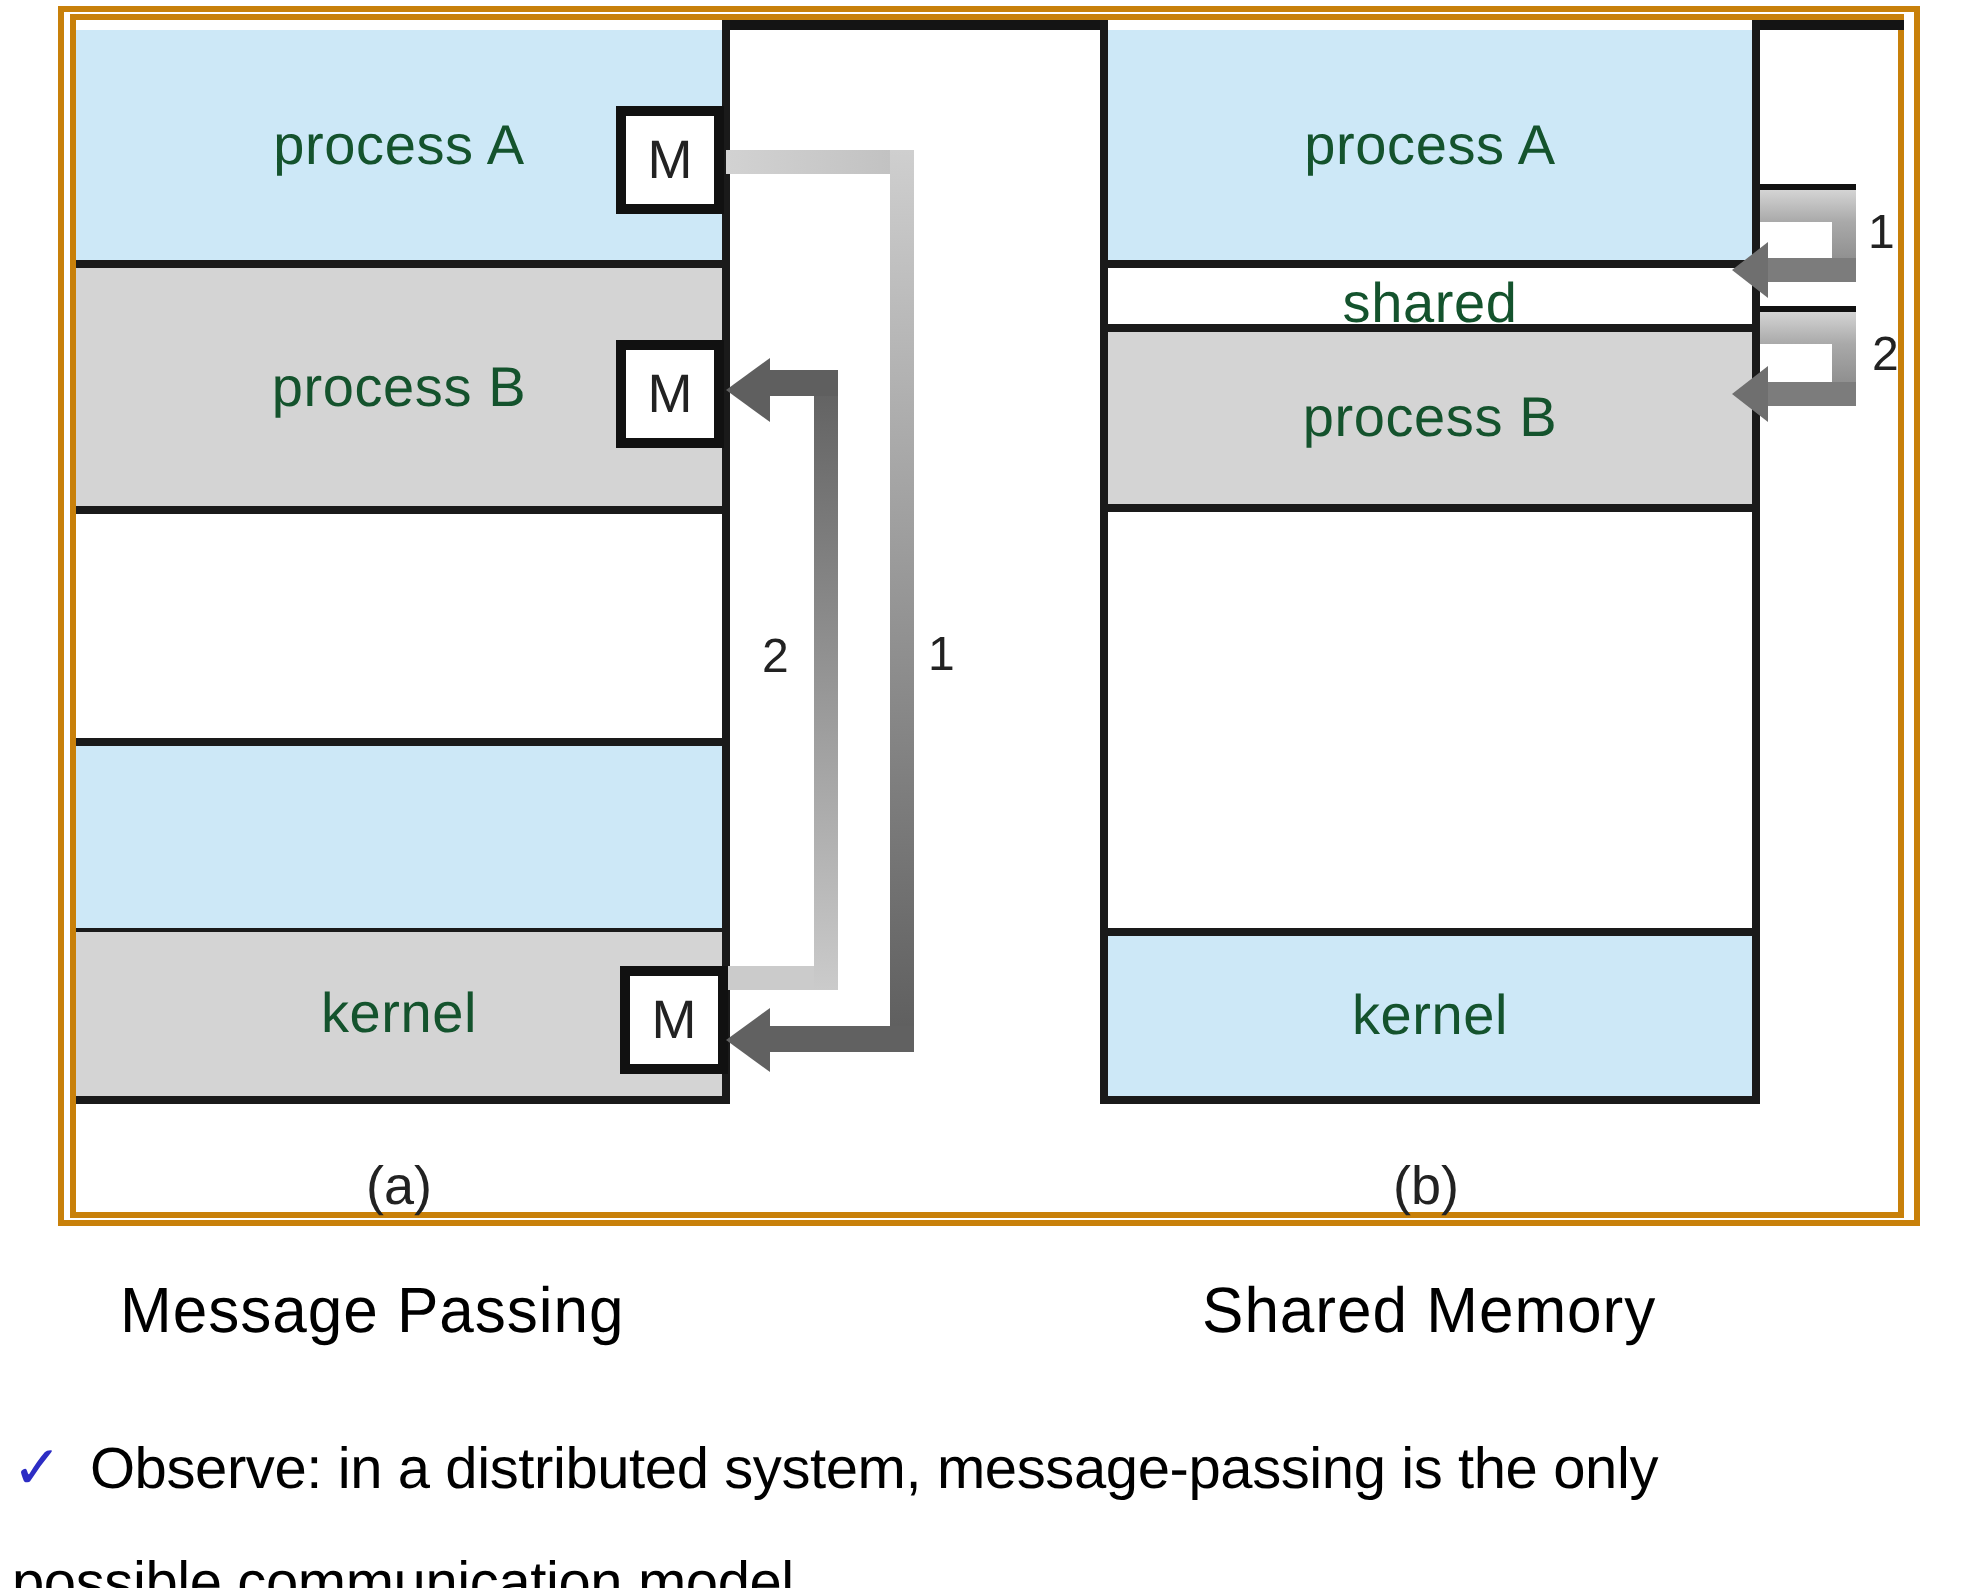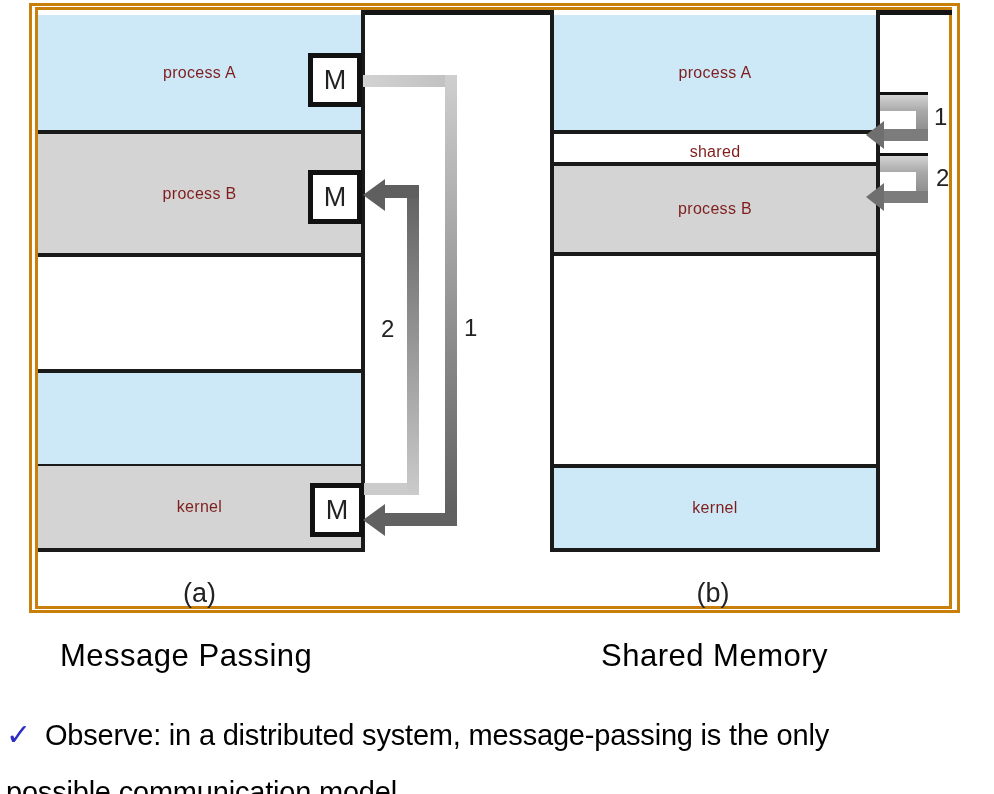--- a/index.html
+++ b/index.html
@@ -14,21 +14,21 @@
   
   .topbar{left:38px;top:10px;width:914px;height:5px;background:#141414;}
 
   
   .colA{left:38px;top:10px;width:323px;height:542px;background:#ffffff;border-right:4px solid #1a1a1a;}
   .colB{left:550px;top:10px;width:322px;height:542px;background:#ffffff;border-left:4px solid #1a1a1a;border-right:4px solid #1a1a1a;}
   .row{position:absolute;left:0;width:100%;display:flex;align-items:center;justify-content:center;}
   .blue{background:#cde8f7;}
   .gray{background:#d4d4d4;}
   .sep{position:absolute;left:0;width:100%;background:#1a1a1a;}
-  .lbl{font-size:16px;letter-spacing:0.3px;color:#7f1d1d;}
+  .lbl{font-size:28px;letter-spacing:0.3px;color:#14532d;}
 
   
   .mbox{width:44px;height:44px;border:5px solid #111;background:#ffffff;
         display:flex;align-items:center;justify-content:center;font-size:27px;color:#222;}
 
   
   .a1-top{left:363px;top:75px;width:82px;height:12px;background:linear-gradient(to right,#d2d2d2,#c2c2c2);}
   .a1-vert{left:445px;top:75px;width:12px;height:441px;background:linear-gradient(to bottom,#cfcfcf,#5f5f5f);}
   .a1-shaft{left:385px;top:513px;width:72px;height:13px;background:#616161;}
   .a1-head{left:363px;top:504px;width:0;height:0;border-top:16px solid transparent;

